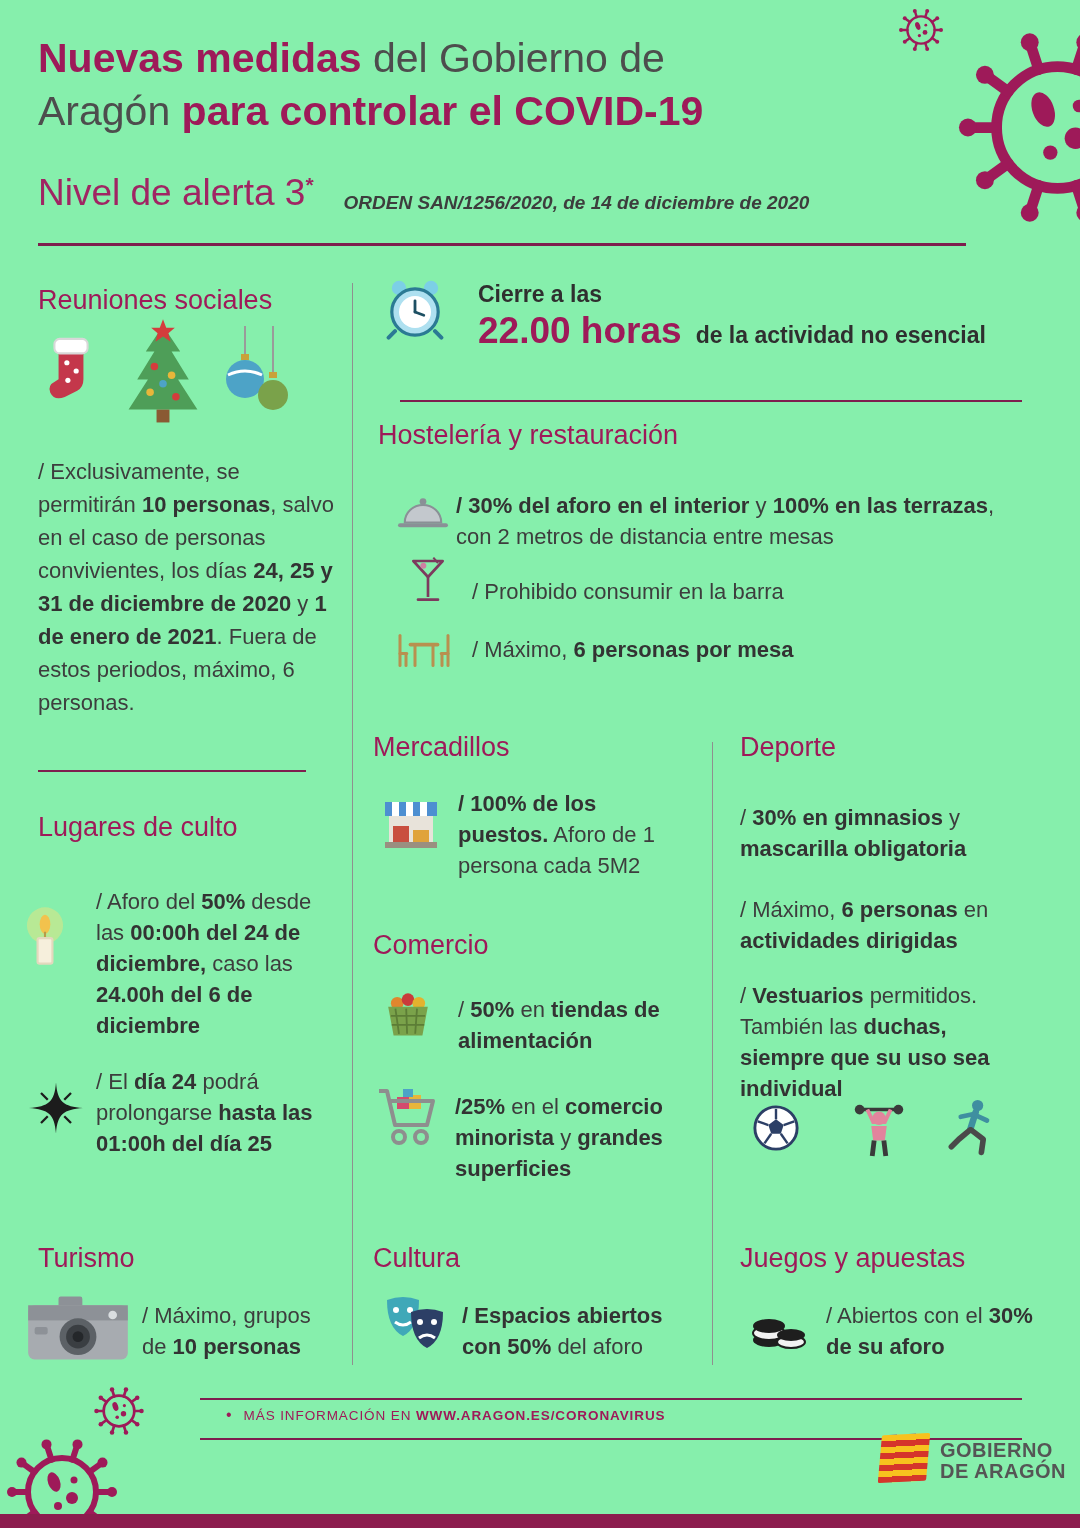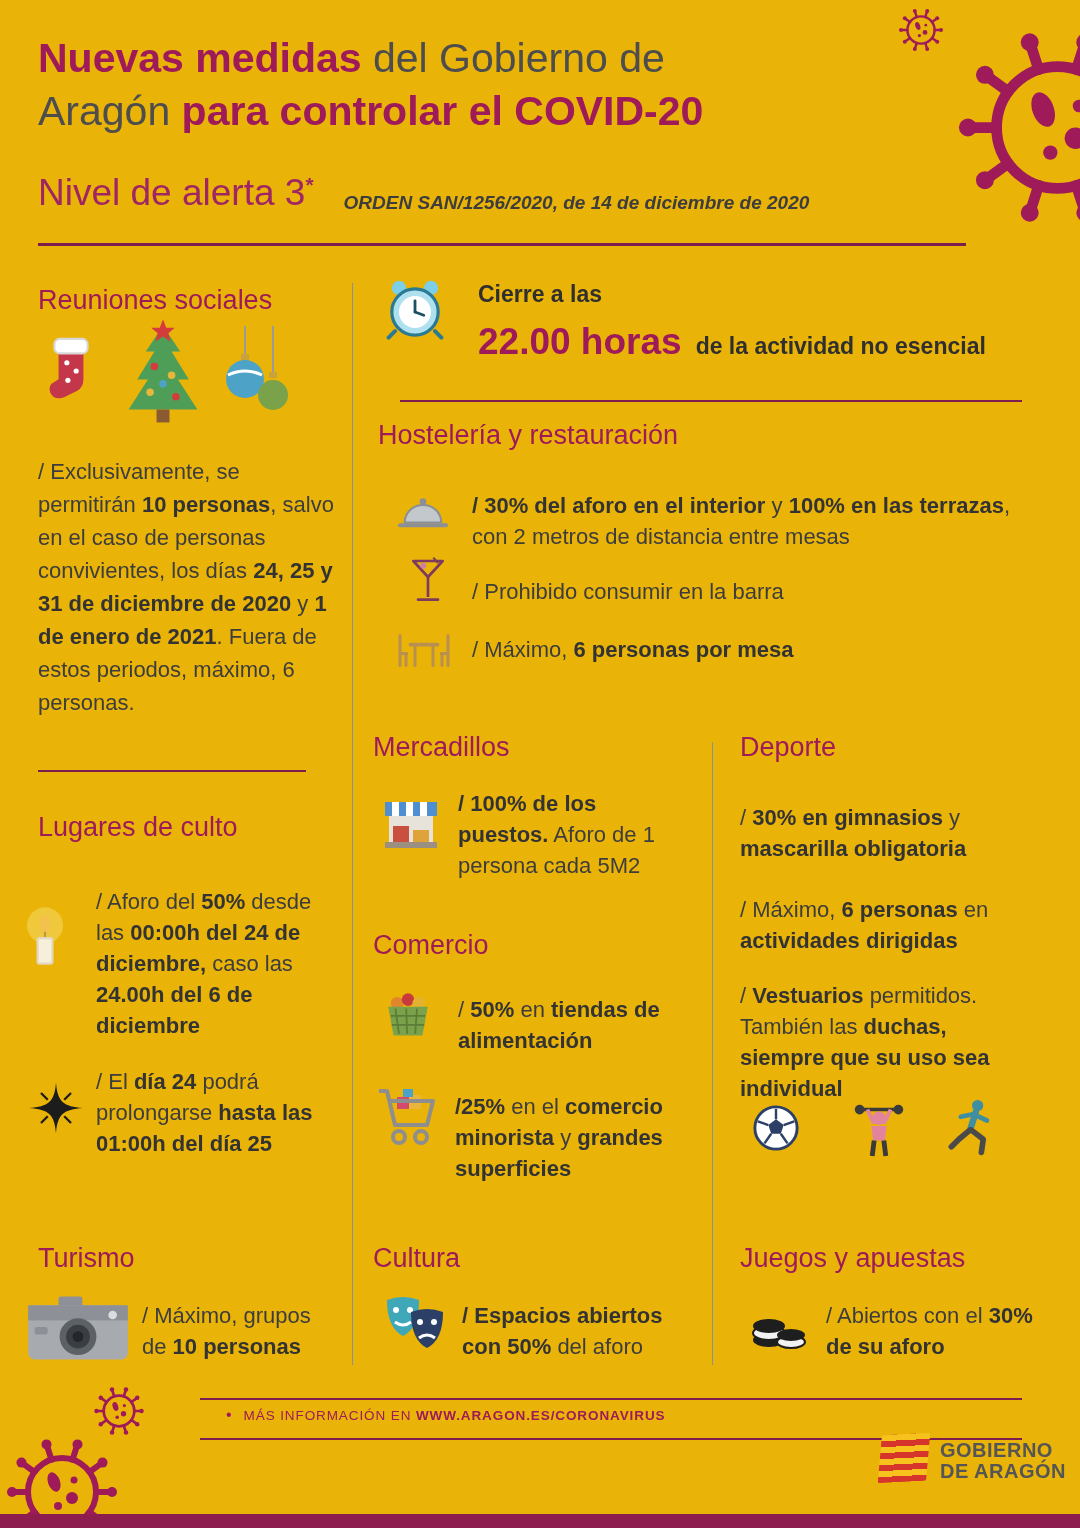--- a/index.html
+++ b/index.html
@@ -1,17 +1,17 @@
 <!DOCTYPE html>
 <html lang="es"><head>
 <meta charset="utf-8">
 <style>
   *{box-sizing:border-box;margin:0;padding:0}
   body{margin:0;background:#d9d9d9;font-family:"Liberation Sans",sans-serif}
-  .page{position:relative;width:1080px;height:1528px;background:#eab308;overflow:hidden;color:#3d3d3d;margin:0 auto}
+  .page{position:relative;width:1080px;height:1528px;background:#86efac;overflow:hidden;color:#3d3d3d;margin:0 auto}
   .abs{position:absolute}
   .rule{background:#7e1e4e}
   .vrule{background:#8f8f8f}
   .title{left:38px;top:32px;font-size:41px;line-height:53px;font-weight:400}
   .t-line{display:block;white-space:nowrap}
   .title .bold{font-weight:700;color:#9e1a59}
   .title .gray{font-weight:400;color:#4d4d4d}
   .alert-row{left:38px;top:172px;display:flex;align-items:flex-end;gap:30px;white-space:nowrap}
   .alert-level{font-size:37px;color:#a02563;font-weight:500}
   .alert-level sup{font-size:21px;font-weight:700}
@@ -69,21 +69,21 @@
           <circle cx="70" cy="66" r="6"></circle>
             <circle cx="56" cy="74" r="4"></circle>
             <circle cx="72" cy="48" r="3.5"></circle>
         </g>
       </g>
     </defs>
   </svg>
 
   <h1 class="abs title">
     <span class="t-line"><span class="bold">Nuevas medidas</span><span class="gray"> del Gobierno de</span></span>
-    <span class="t-line"><span class="gray">Aragón </span><span class="bold">para controlar el COVID-20</span></span>
+    <span class="t-line"><span class="gray">Aragón </span><span class="bold">para controlar el COVID-19</span></span>
   </h1>
 
   <div class="abs alert-row">
     <span class="alert-level"><span>Nivel de alerta 3</span><sup>*</sup></span>
     <span class="order-ref">ORDEN SAN/1256/2020, de 14 de diciembre de 2020</span>
   </div>
 
   <div class="abs rule" style="left:38px;top:243px;width:928px;height:3px"></div>
 
   <svg class="abs accent-svg" style="left:897px;top:6px;width:48px;height:48px" viewBox="0 0 120 120">
@@ -98,21 +98,21 @@
       <circle cx="60" cy="15" r="9" fill="#7ccfe6"></circle>
     <line x1="15" y1="69" x2="7" y2="77" stroke="#2b7a94" stroke-width="5" stroke-linecap="round"></line>
     <line x1="65" y1="69" x2="73" y2="77" stroke="#2b7a94" stroke-width="5" stroke-linecap="round"></line>
     <circle cx="40" cy="45" r="29" fill="#aee0f0" stroke="#2b7a94" stroke-width="4"></circle>
     <circle cx="40" cy="45" r="20" fill="#ffffff"></circle>
     <line x1="40" y1="45" x2="40" y2="31" stroke="#1d4f63" stroke-width="3.5" stroke-linecap="round"></line>
     <line x1="40" y1="45" x2="51" y2="49" stroke="#1d4f63" stroke-width="3.5" stroke-linecap="round"></line>
   </svg>
   <div class="abs" style="left:478px;top:281px">
     <div class="curfew-prefix">Cierre a las</div>
-    <div style="margin-top:13px;white-space:nowrap">
+    <div style="margin-top:2px;white-space:nowrap">
       <span class="curfew-time">22.00 horas</span><span class="curfew-suffix">de la actividad no esencial</span>
     </div>
   </div>
   <div class="abs rule" style="left:400px;top:400px;width:622px;height:2px"></div>
 
   <div class="abs vrule" style="left:352px;top:283px;width:1px;height:1082px"></div>
   <div class="abs vrule" style="left:712px;top:742px;width:1px;height:623px"></div>
 
   <h2 class="abs sec-h" style="left:38px;top:285px">Reuniones sociales</h2>
 
@@ -179,21 +179,21 @@
   </svg>
   <p class="abs rich" style="left:142px;top:1300px;width:198px"><span>/ Máximo, grupos de </span><strong>10 personas</strong></p>
 
   <h2 class="abs sec-h" style="left:378px;top:420px">Hostelería y restauración</h2>
 
   <svg class="abs" style="left:396px;top:492px;width:54px;height:42px" viewBox="0 0 80 60">
     <path d="M13 44 A27 26 0 0 1 67 44 Z" fill="#c3c8cd" stroke="#8a9096" stroke-width="3"></path>
     <circle cx="40" cy="13" r="5" fill="#8a9096"></circle>
     <line x1="6" y1="48" x2="74" y2="48" stroke="#8a9096" stroke-width="6" stroke-linecap="round"></line>
   </svg>
-  <p class="abs rich" style="left:472px;top:490px;width:556px"><strong>/ 30% del aforo en el interior</strong><span> y </span><strong>100% en las terrazas</strong><span>, con 2 metros de distancia entre mesas</span></p>
+  <p class="abs rich" style="left:456px;top:490px;width:556px"><strong>/ 30% del aforo en el interior</strong><span> y </span><strong>100% en las terrazas</strong><span>, con 2 metros de distancia entre mesas</span></p>
 
   <svg class="abs" style="left:408px;top:548px;width:40px;height:66px" viewBox="0 0 60 72">
     <path d="M8 6 H52 L30 30 Z" fill="none" stroke="#7d3a5e" stroke-width="4" stroke-linejoin="round"></path>
     <circle cx="23" cy="13" r="4.5" fill="#cf7fa3"></circle>
     <line x1="30" y1="30" x2="30" y2="60" stroke="#7d3a5e" stroke-width="4"></line>
     <line x1="15" y1="64" x2="45" y2="64" stroke="#7d3a5e" stroke-width="4" stroke-linecap="round"></line>
     <line x1="38" y1="1" x2="45" y2="9" stroke="#7d3a5e" stroke-width="3"></line>
   </svg>
   <p class="abs rich" style="left:472px;top:576px;width:556px"><span>/ Prohibido consumir en la barra</span></p>
 

